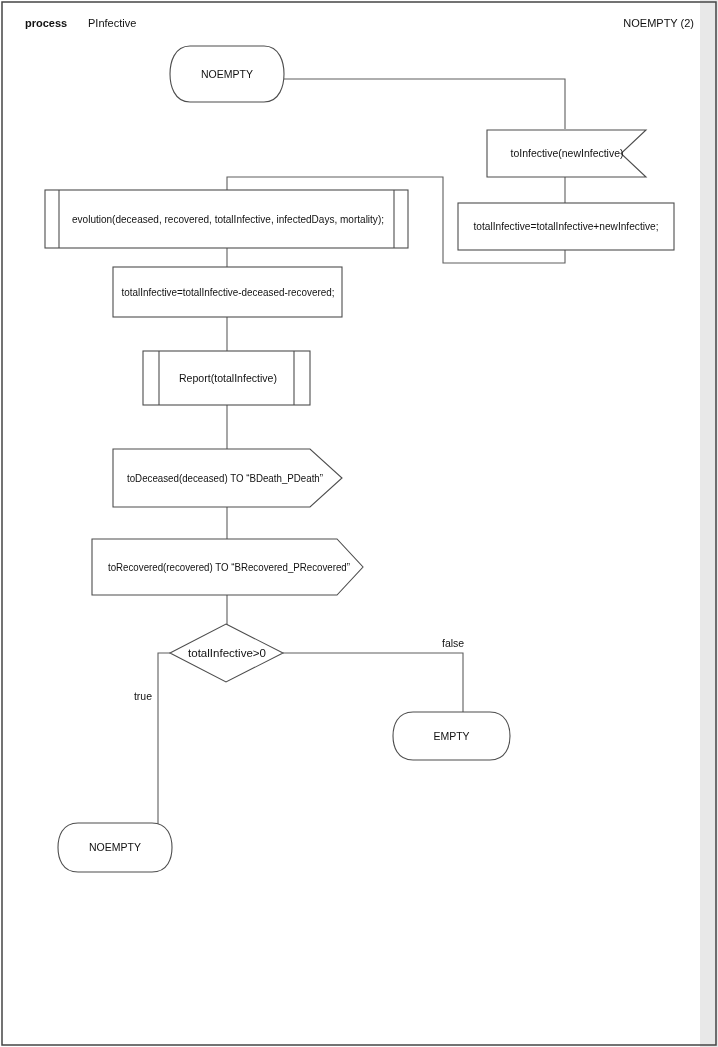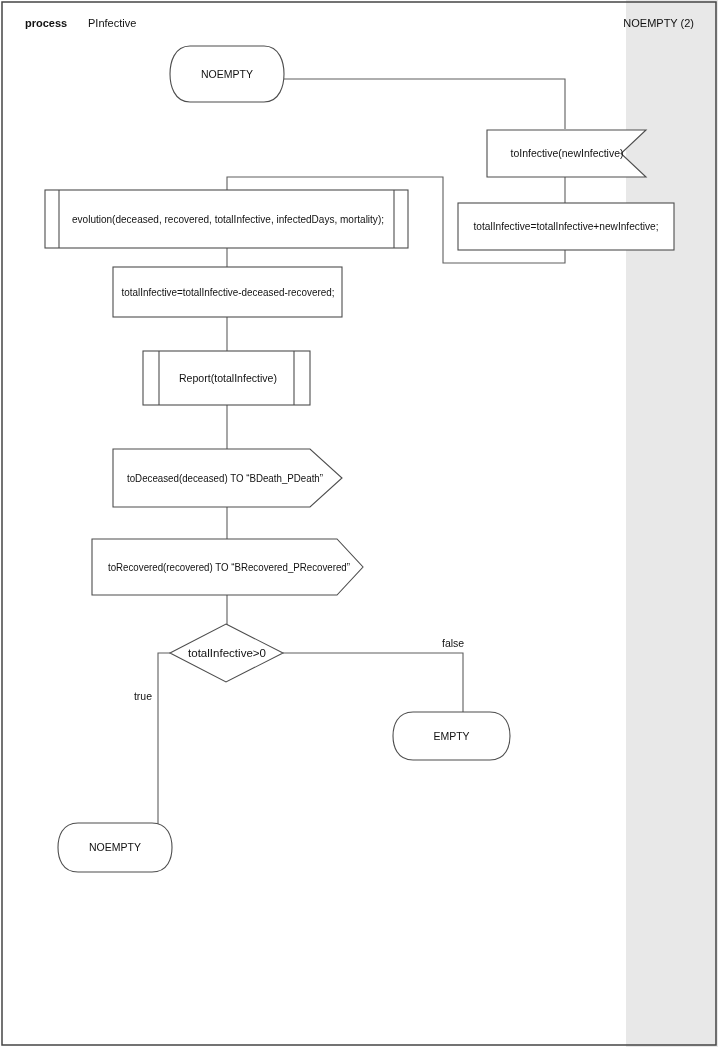--- a/index.html
+++ b/index.html
@@ -1,18 +1,18 @@
 <!DOCTYPE html>
 <html><head>
 <meta charset="utf-8">
 <style>
   html, body { margin: 0; padding: 0; background: #e8e8e8; }
   #page {
     position: relative;
-    width: 626px;
+    width: 700px;
     height: 1047px;
     background: #ffffff;
     font-family: "Liberation Sans", sans-serif;
   }
   svg { display: block; }
   svg text {
     font-family: "Liberation Sans", sans-serif;
     font-size: 10.5px;
     fill: #111111;
   }

